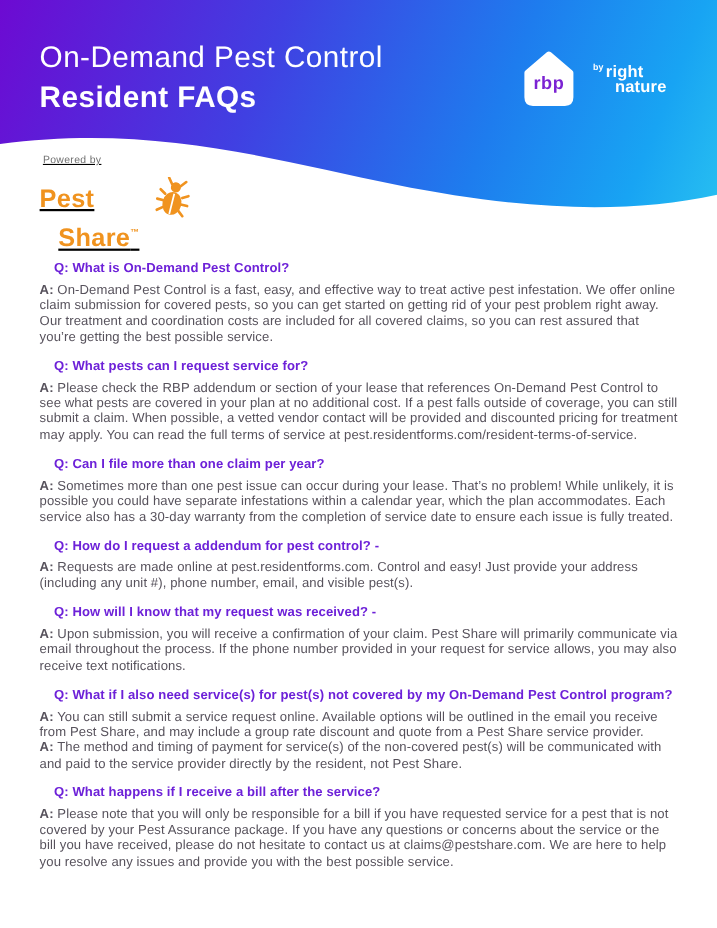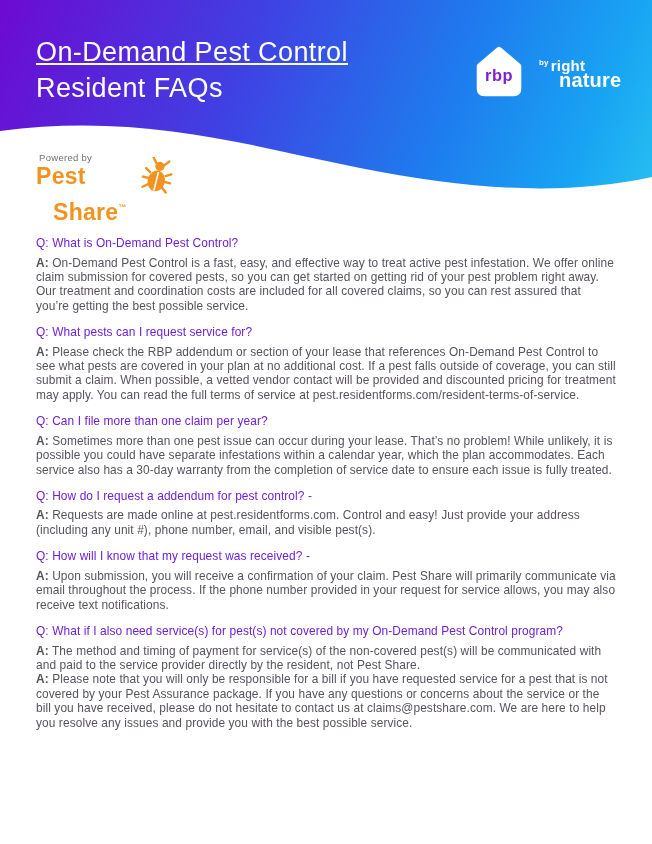--- a/index.html
+++ b/index.html
@@ -10,45 +10,45 @@
     position: relative;
     overflow: hidden;
     font-family: "Liberation Sans", "DejaVu Sans", sans-serif;
   }
 
   
   .header { position: relative; width: 652px; height: 224px; }
   .header-wave { position: absolute; top: 0; left: 0; display: block; }
 
   .title-block { position: absolute; left: 36px; top: 36px; color: #ffffff; }
-  .title-l1 { font-size: 27px; font-weight: 400; letter-spacing: 0.4px; line-height: 33px; text-decoration: underline; }
-  .title-l2 { font-size: 27px; font-weight: 400; letter-spacing: 0.4px; line-height: 33px; margin-top: 3px; }
+  .title-l1 { font-size: 27px; font-weight: 400; letter-spacing: 0.4px; line-height: 33px; }
+  .title-l2 { font-size: 27px; font-weight: 700; letter-spacing: 0.4px; line-height: 33px; margin-top: 3px; }
 
   .rbp-block { position: absolute; left: 468px; top: 42px; display: flex; align-items: center; }
   .rbp-icon { display: block; }
   .sn-wordmark { margin-left: 9px; color: #ffffff; margin-top: -4px; }
   .sn-row1 { font-size: 15px; font-weight: 700; letter-spacing: 0.2px; line-height: 14px; }
   .sn-by { font-size: 8px; font-weight: 700; vertical-align: 6px; margin-right: 2px; }
-  .sn-row2 { font-size: 20px; font-weight: 700; letter-spacing: 0.2px; line-height: 14px; margin-left: 20px; }
+  .sn-row2 { font-size: 15px; font-weight: 700; letter-spacing: 0.2px; line-height: 14px; margin-left: 20px; }
 
-  .pestshare { position: absolute; left: 36px; top: 152px; }
+  .pestshare { position: absolute; left: 36px; top: 140px; text-decoration: underline; }
   .ps-powered { font-size: 9.5px; color: var(--powered_gray, #6f6f6f); margin-left: 3px; letter-spacing: 0.3px; }
-  .ps-row { display: flex; align-items: flex-start; margin-top: 2px; gap: 48px; }
+  .ps-row { display: flex; align-items: flex-start; margin-top: 18px; gap: 48px; }
   .ps-pest { font-size: 23px; font-weight: 800; color: var(--brand_orange, #f0931f); letter-spacing: 0.3px; line-height: 22px; }
   .ps-bug { margin-left: 7px; margin-top: -8px; display: block; }
   .ps-share { font-size: 23px; font-weight: 800; color: var(--brand_orange, #f0931f); letter-spacing: 0.3px; margin-left: 17px; margin-top: -2px; line-height: 22px; }
   .ps-share sup { font-size: 8px; font-weight: 700; vertical-align: 10px; }
 
   
   .content { padding: 0 36px; }
   .faq-q {
     color: var(--q_purple, #6d21d8);
-    font-size: 11.9px; font-weight: 400;
+    font-size: 11.9px; font-weight: 700;
     line-height: 14.5px;
-    margin: 12px 0 5px 0;
+    margin: 12px 0 5px 13px;
     letter-spacing: 0.1px;
   }
   .faq-item:first-child .faq-q { margin-top: 12px; }
   .faq-a {
     color: var(--answer_gray, #57525c);
     font-size: 11.9px; font-weight: 400;
     line-height: 14.4px;
     letter-spacing: 0.1px;
   }
   .a-prefix { font-weight: 700; }
@@ -137,23 +137,25 @@
     <p class="faq-a"><span class="a-prefix">A:</span> <span>Requests are made online at pest.residentforms.com. Control and easy! Just provide your address (including any unit #), phone number, email, and visible pest(s).</span></p>
   </div>
 
   <div class="faq-item">
     <div class="faq-q">Q: How will I know that my request was received? -</div>
     <p class="faq-a"><span class="a-prefix">A:</span> <span>Upon submission, you will receive a confirmation of your claim. Pest Share will primarily communicate via email throughout the process. If the phone number provided in your request for service allows, you may also receive text notifications.</span></p>
   </div>
 
   <div class="faq-item">
     <div class="faq-q">Q: What if I also need service(s) for pest(s) not covered by my On-Demand Pest Control program?</div>
+    <p class="faq-a"><span class="a-prefix">A:</span> <span>You can still submit a service request online. Available options will be outlined in the email you receive from Pest Share, and may include a group rate discount and quote from a Pest Share service provider.</span></p>
   </div>
 
   <div class="faq-item">
     <p class="faq-a"><span class="a-prefix">A:</span> <span>The method and timing of payment for service(s) of the non-covered pest(s) will be communicated with and paid to the service provider directly by the resident, not Pest Share.</span></p>
   </div>
 
   <div class="faq-item">
+    <div class="faq-q">Q: What happens if I receive a bill after the service?</div>
     <p class="faq-a"><span class="a-prefix">A:</span> <span>Please note that you will only be responsible for a bill if you have requested service for a pest that is not covered by your Pest Assurance package. If you have any questions or concerns about the service or the bill you have received, please do not hesitate to contact us at claims@pestshare.com. We are here to help you resolve any issues and provide you with the best possible service.</span></p>
   </div>
 
 </div>
 
 </body></html>

